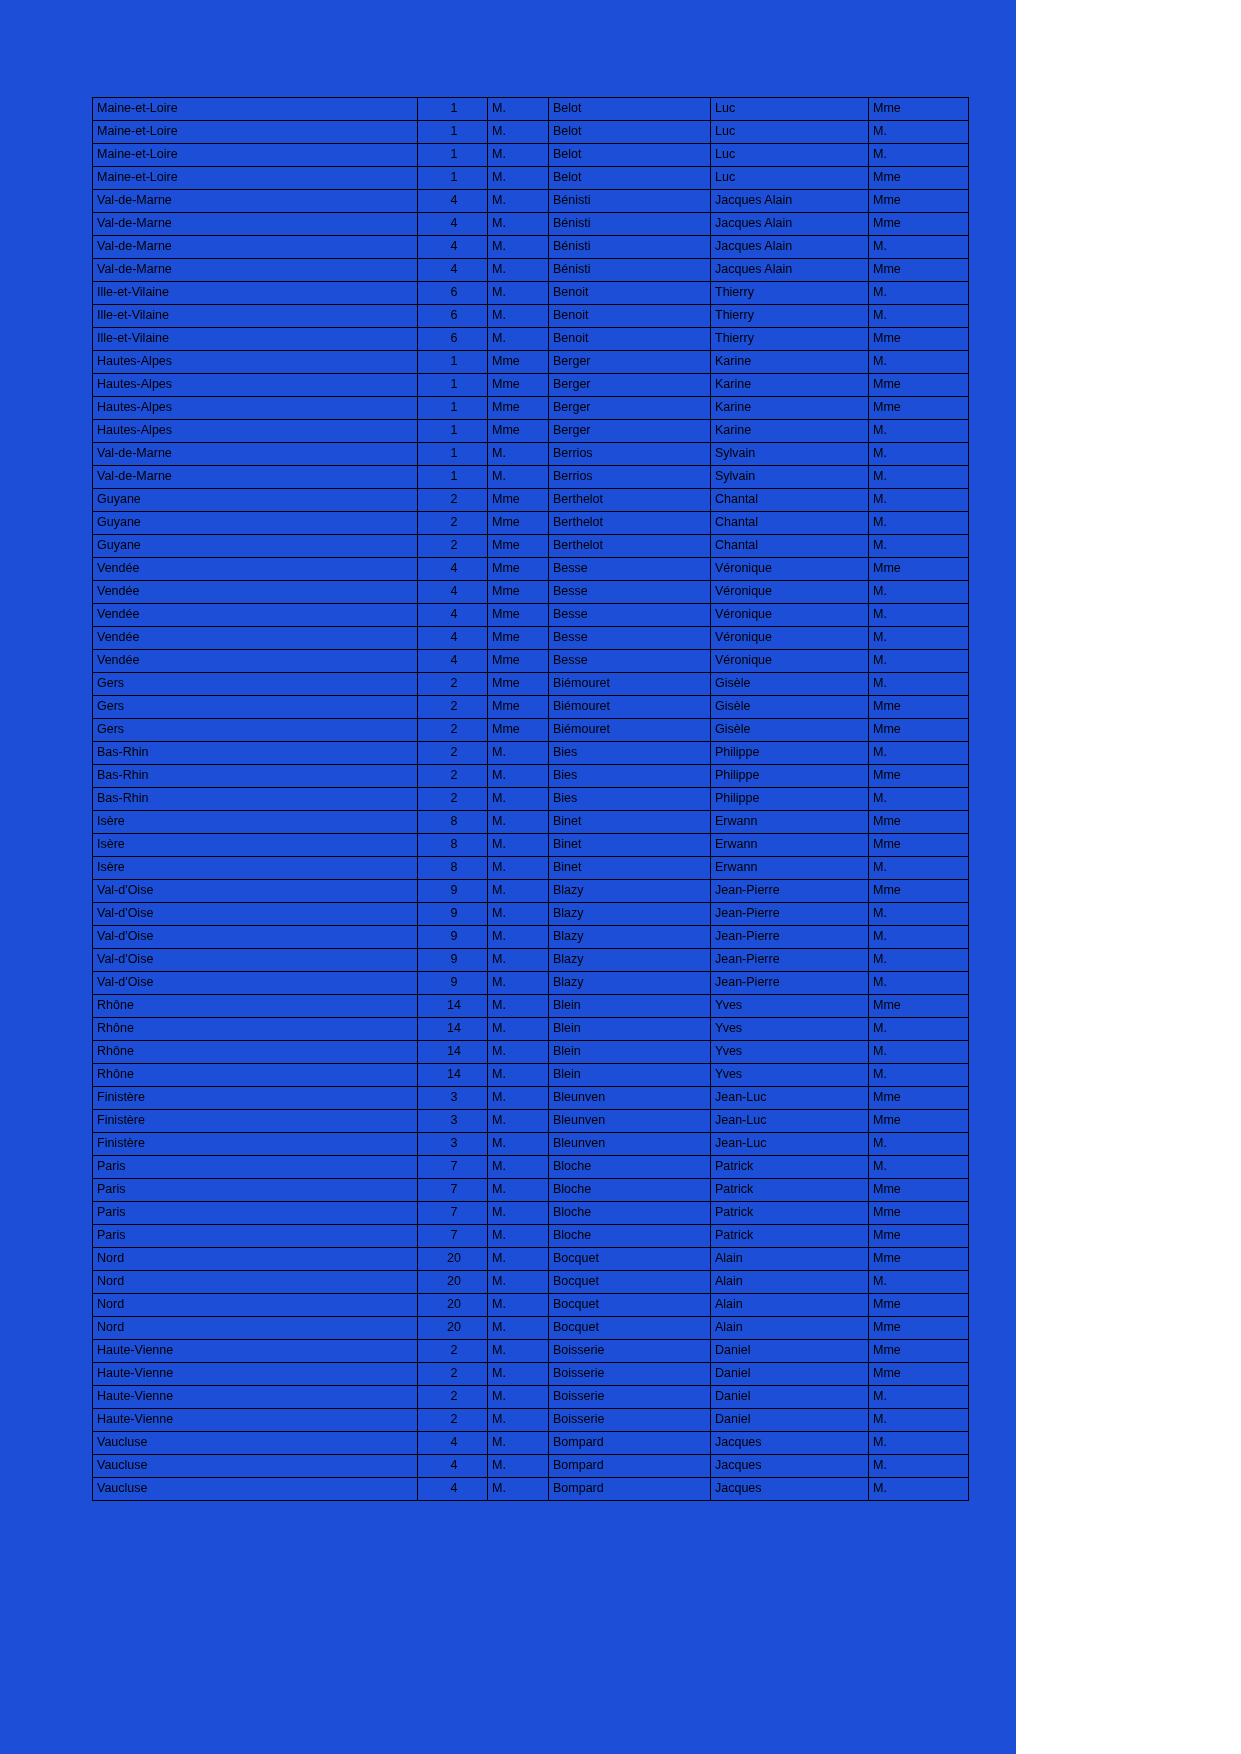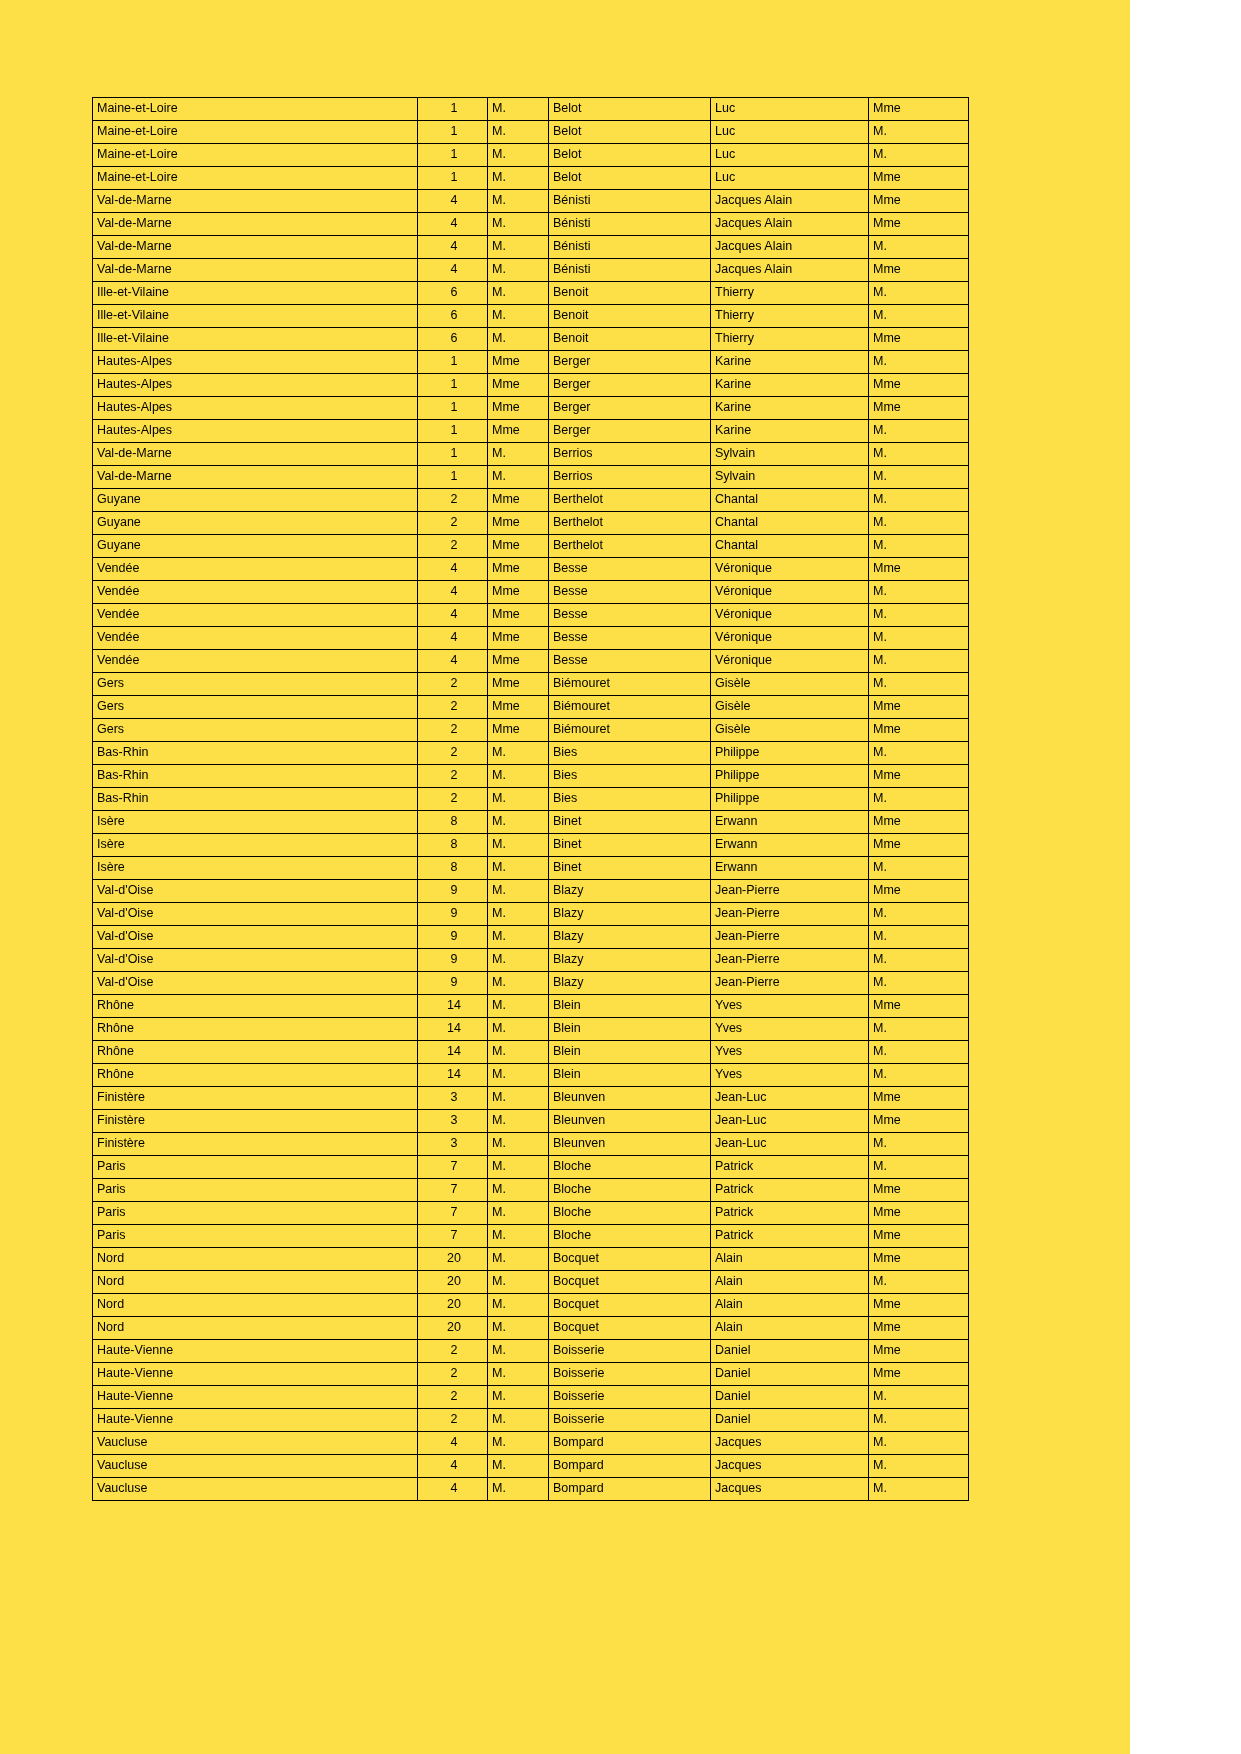--- a/index.html
+++ b/index.html
@@ -10,23 +10,23 @@
   }
   body {
     width: 1241px;
     height: 1754px;
     font-family: "Liberation Sans", sans-serif;
     color: #000000;
     -webkit-font-smoothing: antialiased;
   }
   .page {
     position: relative;
-    width: 1130px;
+    width: 1016px;
     height: 1754px;
-    background: #fde047;
+    background: #1d4ed8;
     box-sizing: border-box;
   }
   .table-wrap {
     position: absolute;
     left: 92px;
     top: 97px;
     width: 876px;
   }
   table.data-table {
     border-collapse: collapse;

